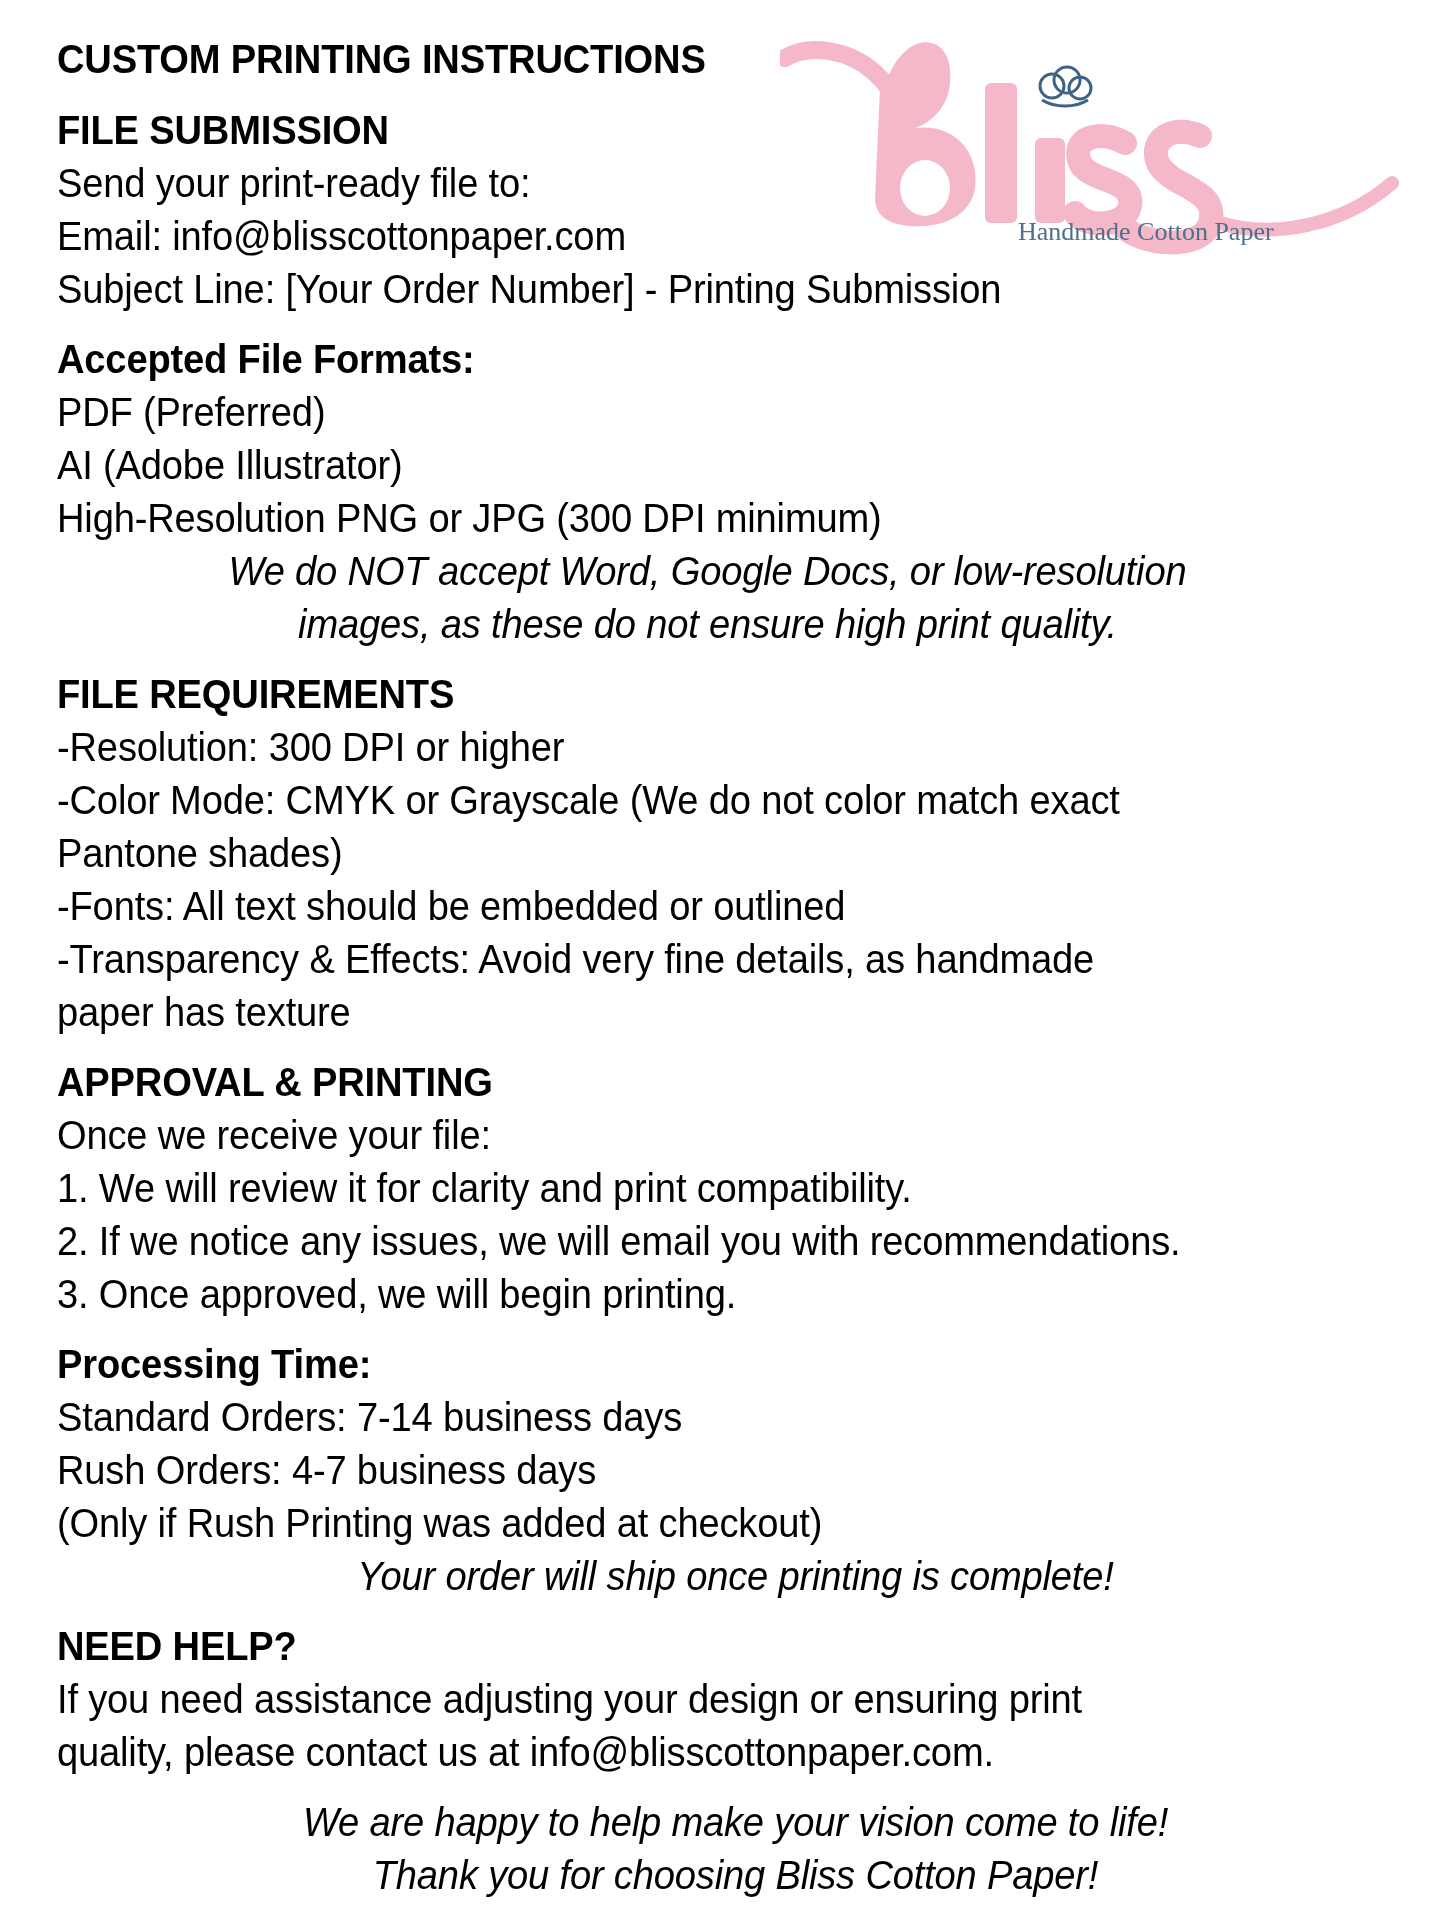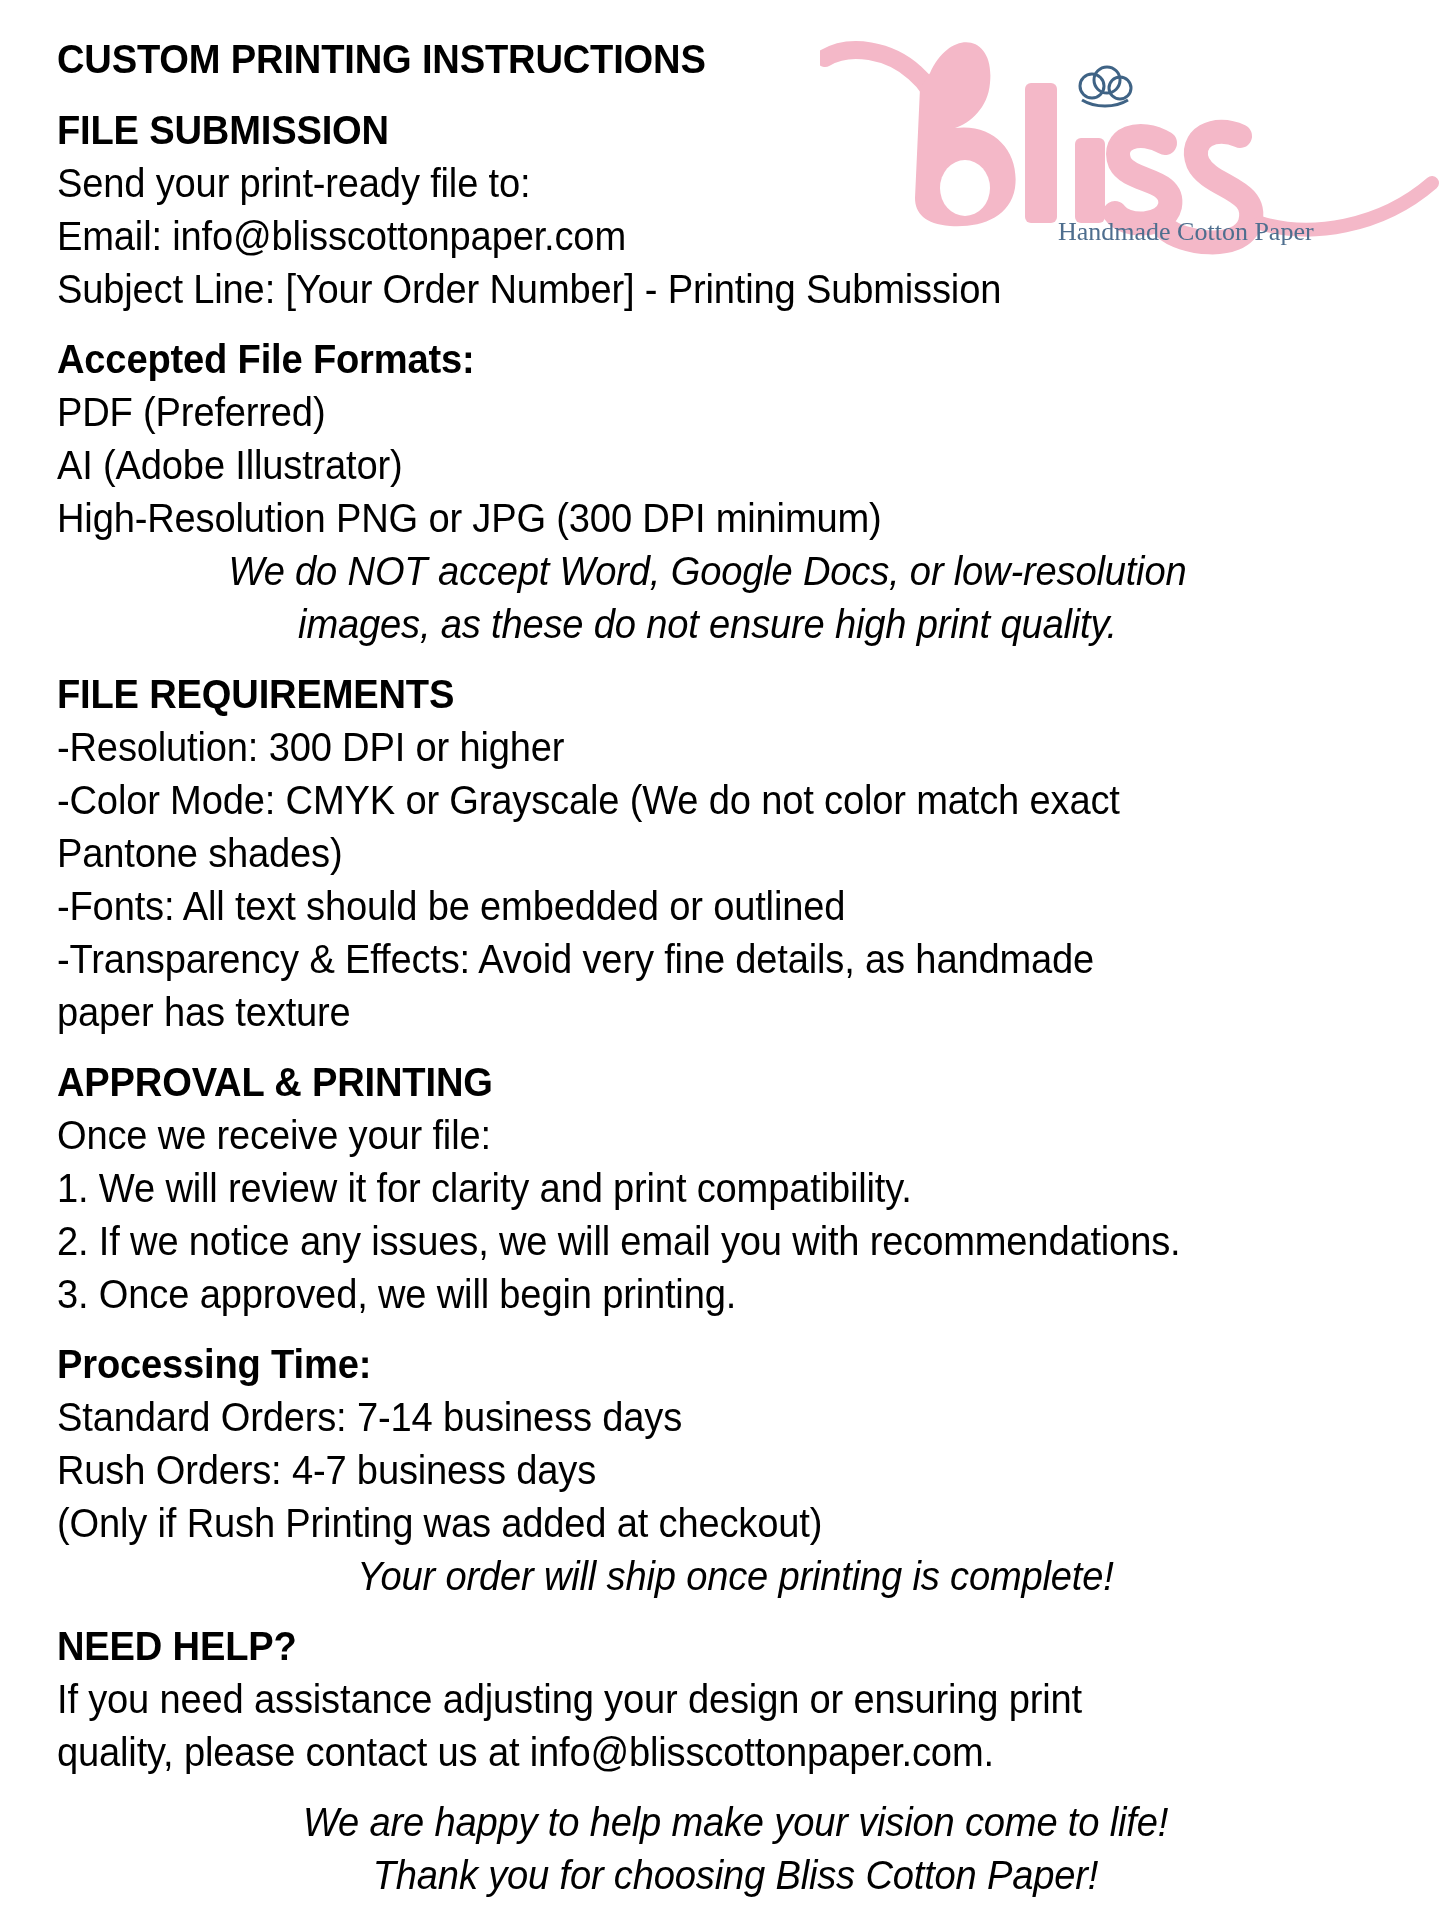--- a/index.html
+++ b/index.html
@@ -3,21 +3,21 @@
 <meta charset="utf-8">
 <style>
   html, body { margin:0; padding:0; background:#ffffff; }
   body { width:1445px; height:1927px; position:relative; overflow:hidden;
          font-family:"Liberation Sans", sans-serif; color:#000; }
   .page { position:absolute; left:0; top:0; width:1445px; height:1927px; }
   .line { position:absolute; left:57px; white-space:nowrap; font-size:41px; line-height:52px;
           transform-origin:left center; transform:scaleX(0.93); letter-spacing:-0.2px; }
   .h { font-weight:bold; }
   .it { font-style:italic; left:0; width:1445px; text-align:center; transform-origin:center center; }
-  .logo { position:absolute; left:820px; top:28px; width:620px; height:230px; }
+  .logo { position:absolute; left:780px; top:28px; width:620px; height:230px; }
   .logo svg { width:100%; height:100%; }
 </style>
 </head>
 <body>
 
 <div class="page">
 
   <div class="logo">
     <svg viewBox="0 0 620 230" xmlns="http://www.w3.org/2000/svg">
 

